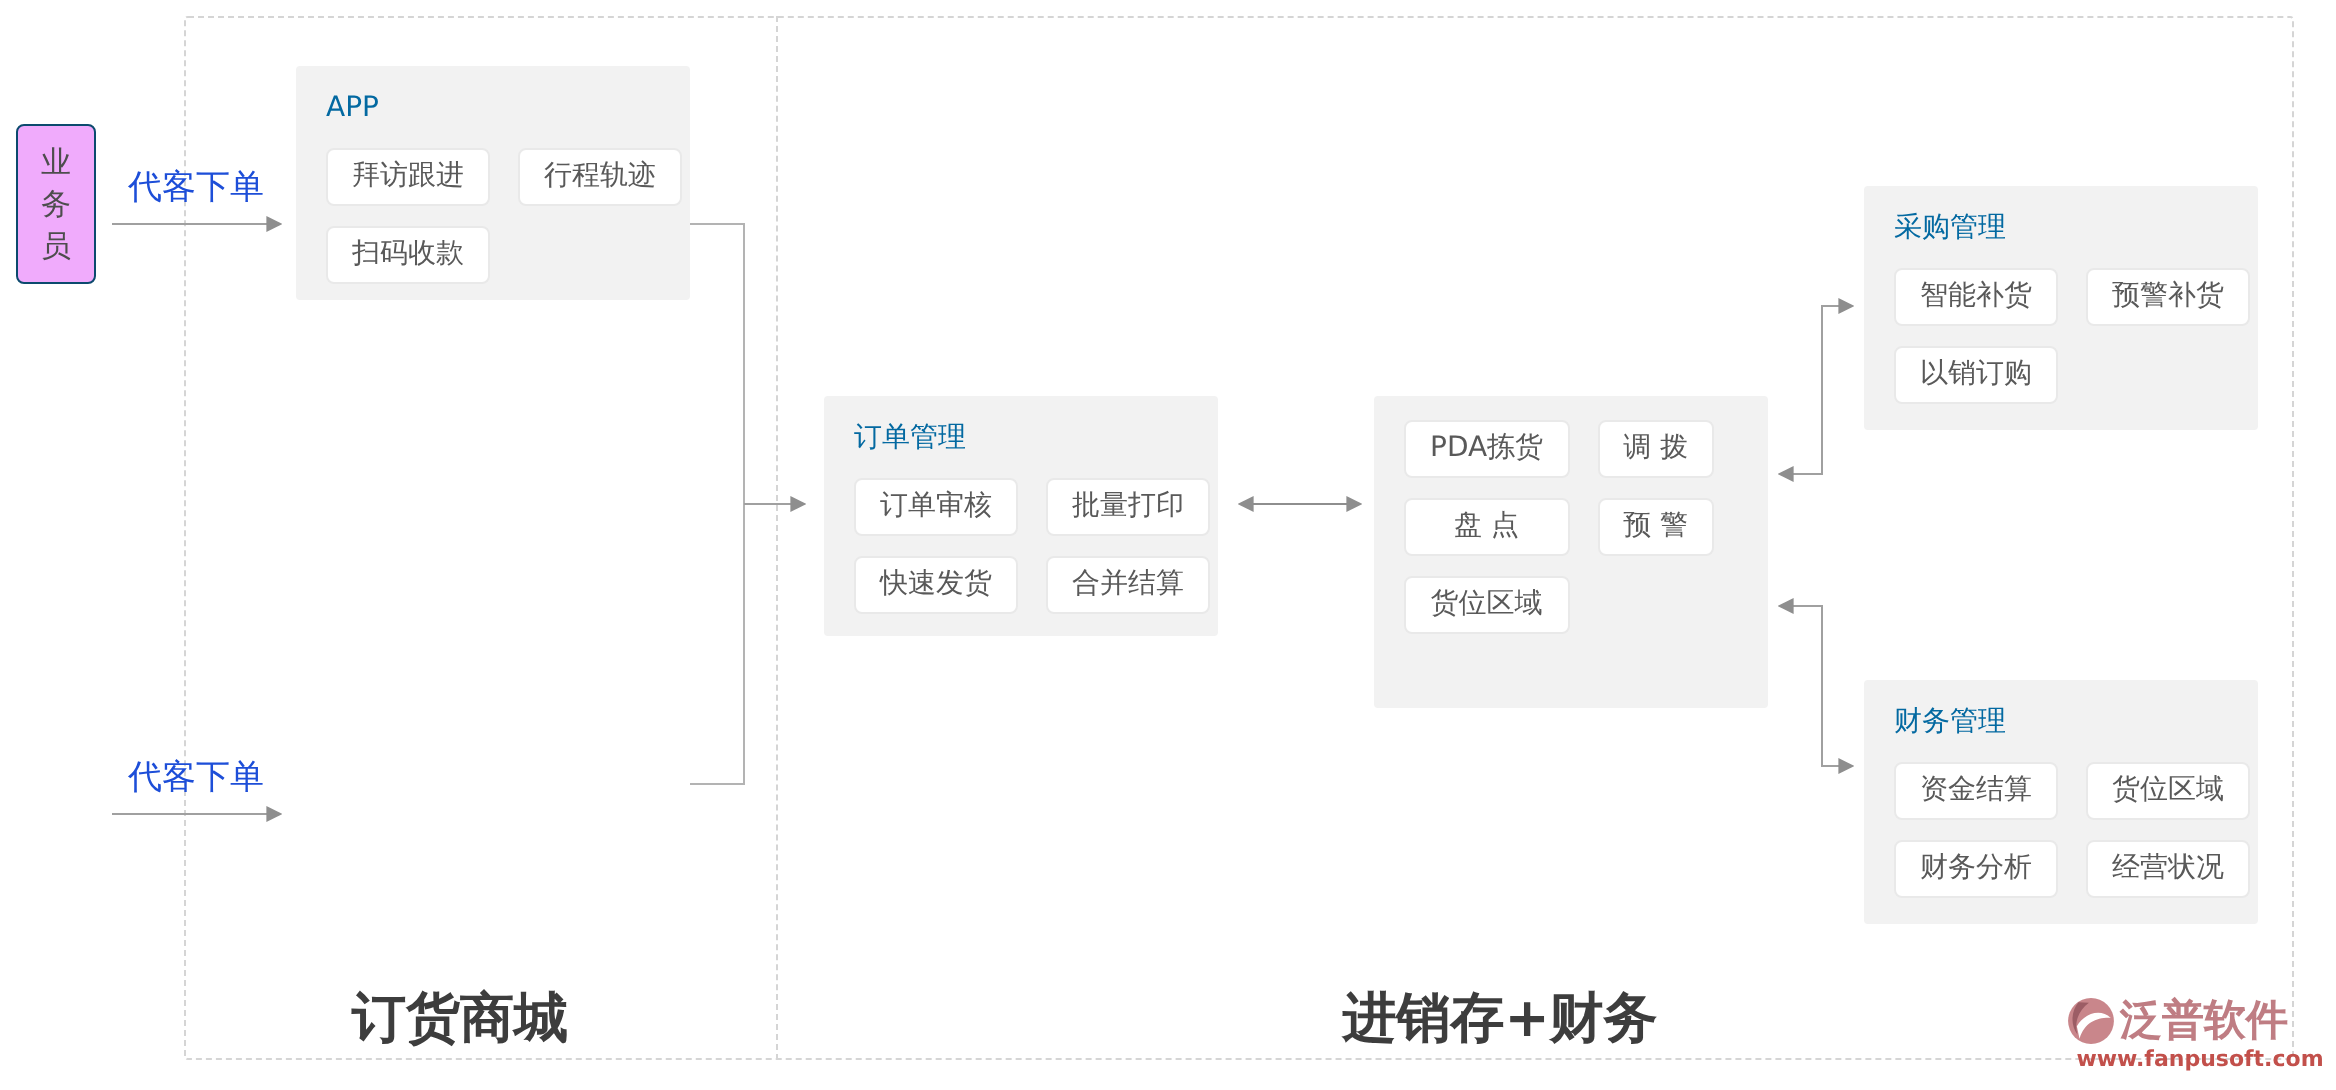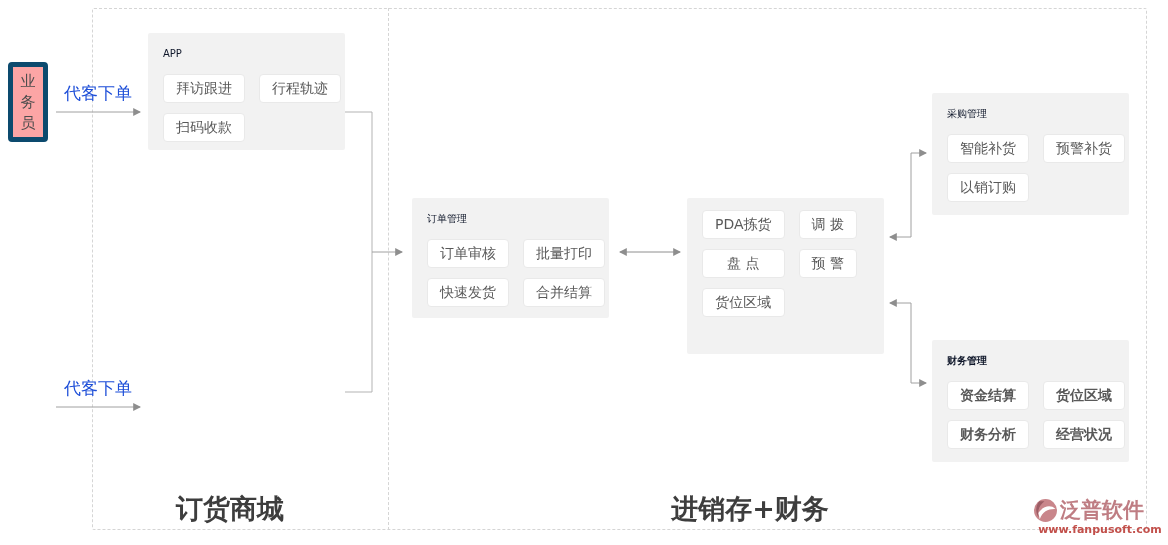--- a/index.html
+++ b/index.html
@@ -11,31 +11,31 @@
   .frame{
     position:absolute;left:92px;top:8px;width:1055px;height:522px;
     border:1px dashed #d5d5d5;border-radius:2px;
   }
   .divider{
     position:absolute;left:388px;top:8px;height:522px;width:0;
     border-left:1px dashed #d5d5d5;
   }
   .wires{position:absolute;left:0;top:0;pointer-events:none;}
   .actor{
-    position:absolute;background:#fca5a5;border:5px solid #0c4a6e;border-radius:4px;
+    position:absolute;background:#f0abfc;border:1px solid #0c4a6e;border-radius:4px;
     display:flex;align-items:center;justify-content:center;
     color:#4d4d4d;font-size:15px;line-height:21px;
   }
   .actor .vtext{width:16px;word-break:break-all;text-align:center;}
   .arrow-label{position:absolute;font-size:17px;color:#1d4ed8;white-space:nowrap;}
   .section{
     position:absolute;background:#f2f2f2;border-radius:2px;
     padding:12px 15px;
   }
-  .sec-title{font-size:10px;color:#0f172a;margin-bottom:11px;line-height:18px;}
+  .sec-title{font-size:14px;color:#0369a1;margin-bottom:11px;line-height:18px;}
   .chips{display:grid;grid-template-columns:repeat(2,max-content);column-gap:14px;row-gap:10px;}
   .chip{
     background:#ffffff;border:1px solid #e9e9e9;border-radius:4px;
     padding:5px 12px;font-size:14px;color:#595959;line-height:17px;
     white-space:nowrap;text-align:center;min-width:58px;
   }
   .zone-label{
     position:absolute;font-weight:bold;font-size:27px;color:#3d3d3d;
     text-align:center;white-space:nowrap;
   }
@@ -106,21 +106,21 @@
 
   <div class="section" style="left:932px;top:93px;width:197px;height:122px;">
     <div class="sec-title">采购管理</div>
     <div class="chips">
       <div class="chip">智能补货</div>
       <div class="chip">预警补货</div>
       <div class="chip">以销订购</div>
     </div>
   </div>
 
-  <div class="section" style="left:932px;top:340px;width:197px;height:122px;font-weight:bold;">
+  <div class="section" style="left:932px;top:340px;width:197px;height:122px;">
     <div class="sec-title">财务管理</div>
     <div class="chips">
       <div class="chip">资金结算</div>
       <div class="chip">货位区域</div>
       <div class="chip">财务分析</div>
       <div class="chip">经营状况</div>
     </div>
   </div>
 
   <div class="zone-label" style="left:150px;top:491px;width:160px;">订货商城</div>

